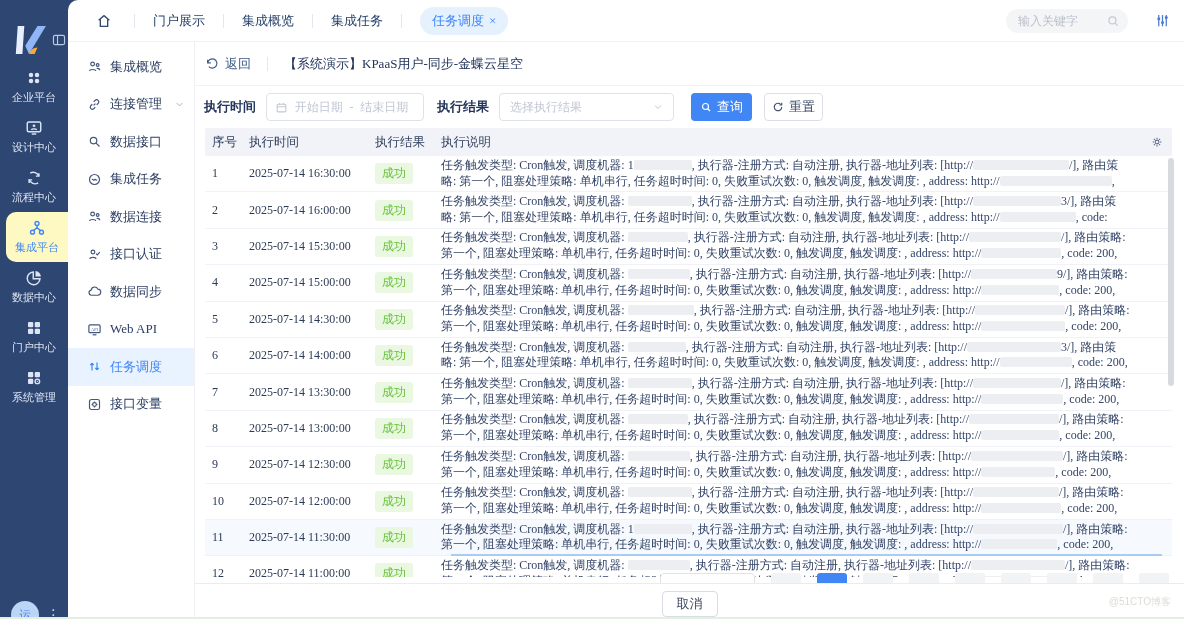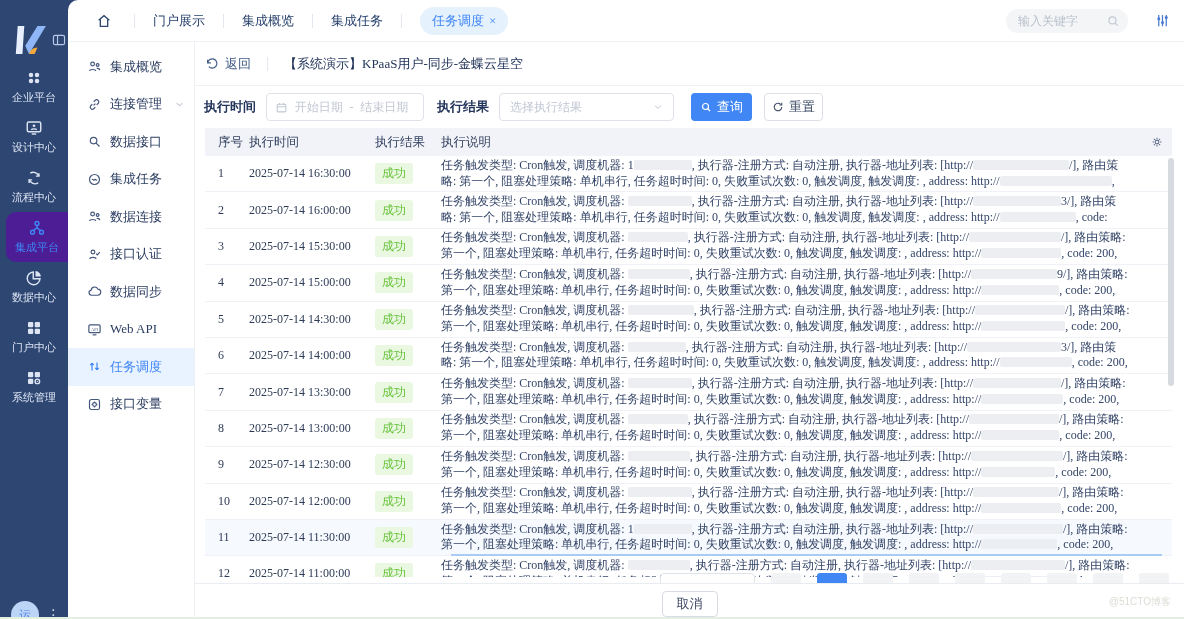--- a/index.html
+++ b/index.html
@@ -12,21 +12,21 @@
   .ic { display:inline-flex; align-items:center; justify-content:center; }
 
   
   .rail { position:absolute; left:0; top:16px; width:68px; height:619px; background:#2e4672; z-index:30; }
   .logo-row { display:flex; align-items:center; padding:8px 4px 6px 10px; gap:4px; }
   .logo { width:38px; height:32px; }
   .collapse { color:#b9c8e6; }
   .rail-item { height:50px; display:flex; flex-direction:column; align-items:center; justify-content:center; gap:3px; color:#dde5f4; cursor:pointer; }
   .rail-item .rlabel { font-size:11px; }
   .rail-item .ric { color:#dde5f4; }
-  .rail-item.active { background:#4c1d95; margin-left:6px; border-radius:10px 0 0 10px; color:#3f86f6; }
+  .rail-item.active { background:#fef9c3; margin-left:6px; border-radius:10px 0 0 10px; color:#3f86f6; }
   .rail-item.active .ric { color:#3f86f6; }
   .rail-bottom { position:absolute; bottom:6px; left:0; width:68px; display:flex; align-items:center; padding-left:11px; gap:7px; }
   .avatar { width:28px; height:28px; border-radius:50%; background:#bcd4f6; color:#4a82e8; font-size:12px; display:flex; align-items:center; justify-content:center; }
   .rail-dots { color:#c7d2e8; font-size:15px; letter-spacing:0; cursor:pointer; }
 
   
   .app { position:absolute; left:68px; top:0; right:0; bottom:0; background:#fff; border-top-left-radius:10px; z-index:20;font-family:Liberation Serif, serif; }
 
   .topbar { position:absolute; left:0; top:0; right:0; height:42px; border-bottom:1px solid #eef1f5; display:flex; align-items:center; padding-left:28px; }
   .home { color:#31476e; margin-right:4px; cursor:pointer; }
@@ -63,21 +63,21 @@
   .cal-ic { color:#c1c7d2; }
   .gap { width:13px; }
   .sel { width:175px; height:28px; border:1px solid #dfe2e8; border-radius:4px; display:flex; align-items:center; padding:0 9px 0 10px; color:#c0c6d2; font-size:12px; cursor:pointer; }
   .sel .ph { flex:1; }
   .chev { color:#c0c6d2; }
   .btn-primary { margin-left:17px; width:61px; height:28px; background:#4086f4; border:none; border-radius:4px; color:#fff; font-size:13px; display:flex; align-items:center; justify-content:center; gap:5px; cursor:pointer; font-family:inherit; }
   .btn-plain { margin-left:12px; width:59px; height:28px; background:#fff; border:1px solid #dcdfe5; border-radius:4px; color:#3c4a66; font-size:13px; display:flex; align-items:center; justify-content:center; gap:5px; cursor:pointer; font-family:inherit; }
 
   .table { position:absolute; left:10px; right:12px; top:86px; }
   .thead { height:28px; background:#f1f3f8; border-radius:2px; display:flex; align-items:center; font-size:12.5px; color:#33415f; position:relative; }
-  .c1 { width:44px; padding-left:13px; flex-shrink:0; }
+  .c1 { width:44px; padding-left:7px; flex-shrink:0; }
   .c2 { width:126px; flex-shrink:0; }
   .c3 { width:66px; flex-shrink:0; }
   .c4 { flex:1; padding-right:42px; min-width:0; }
   .gear { position:absolute; right:8px; top:7px; color:#5d6b86; cursor:pointer; }
   .tbody { height:421px; overflow:hidden; }
   .trow { display:flex; align-items:center; height:36.4px; border-bottom:1px solid #f0f2f7; font-size:12px; color:#2c3a55; position:relative; }
   .trow.hl { background:#f6f9fd; }
   .trow.hl .c4 { box-shadow:0 12px 0 -10px #a9cdf2; }
   .badge { display:inline-block; padding:2px 7px; background:#eaf8e2; color:#67c23a; border-radius:3px; font-size:12px; }
   .desc { line-height:1.32; max-height:32px; overflow:hidden; color:#344568; }

